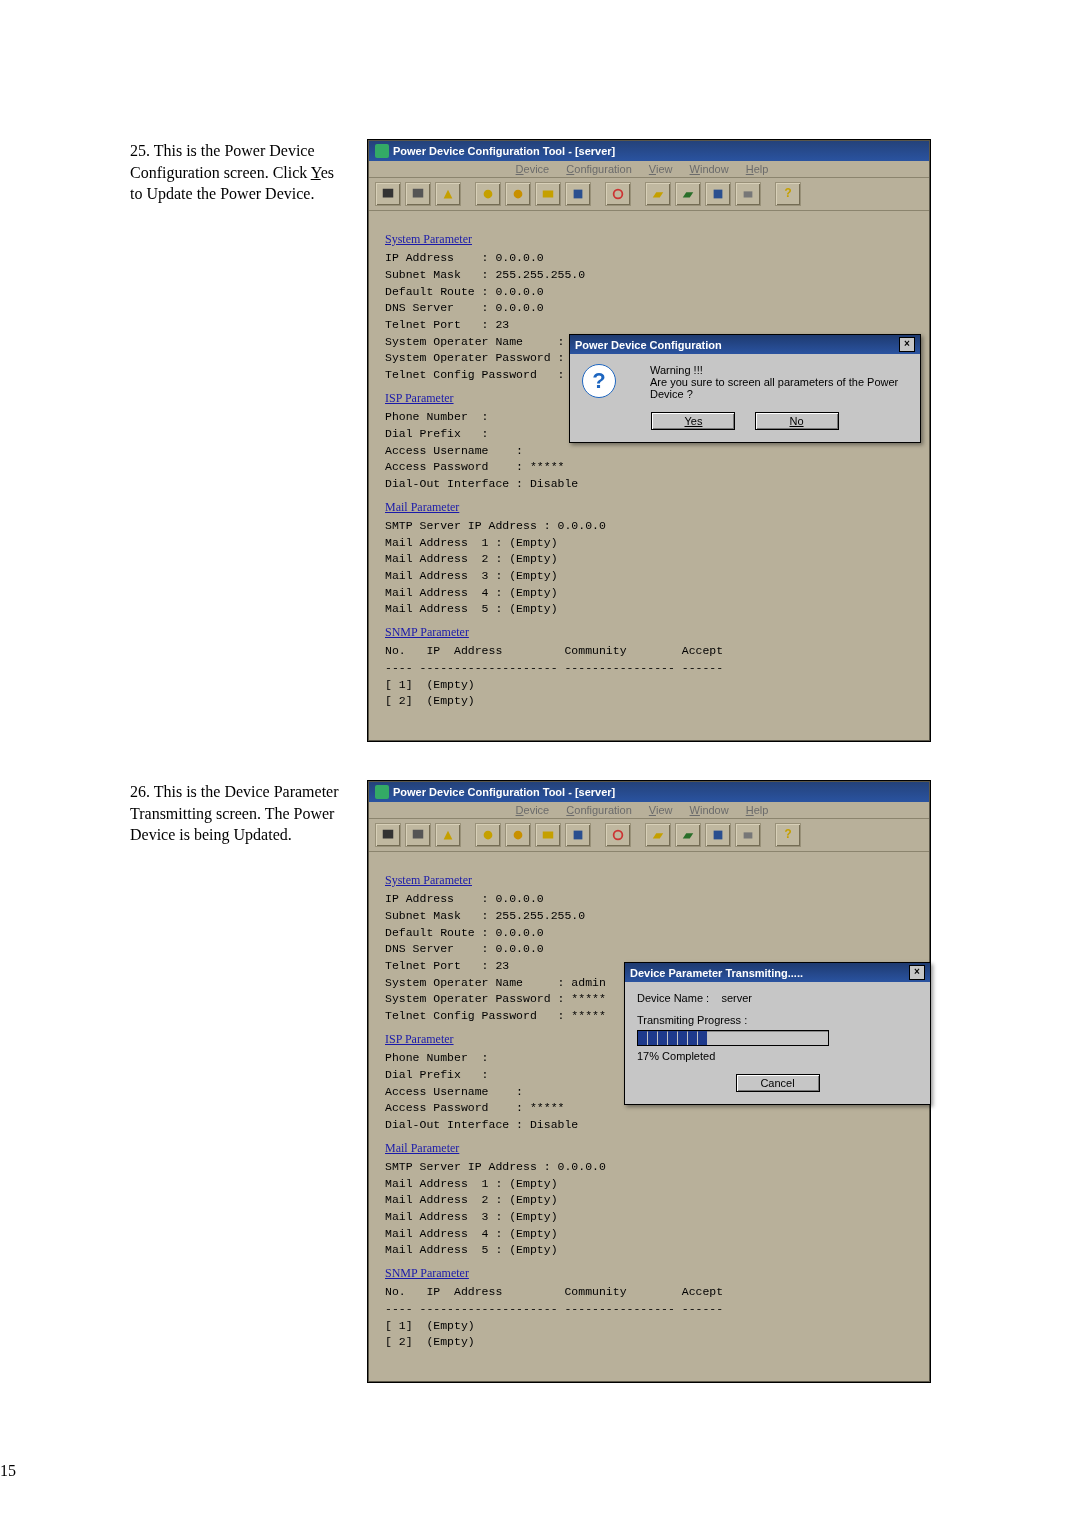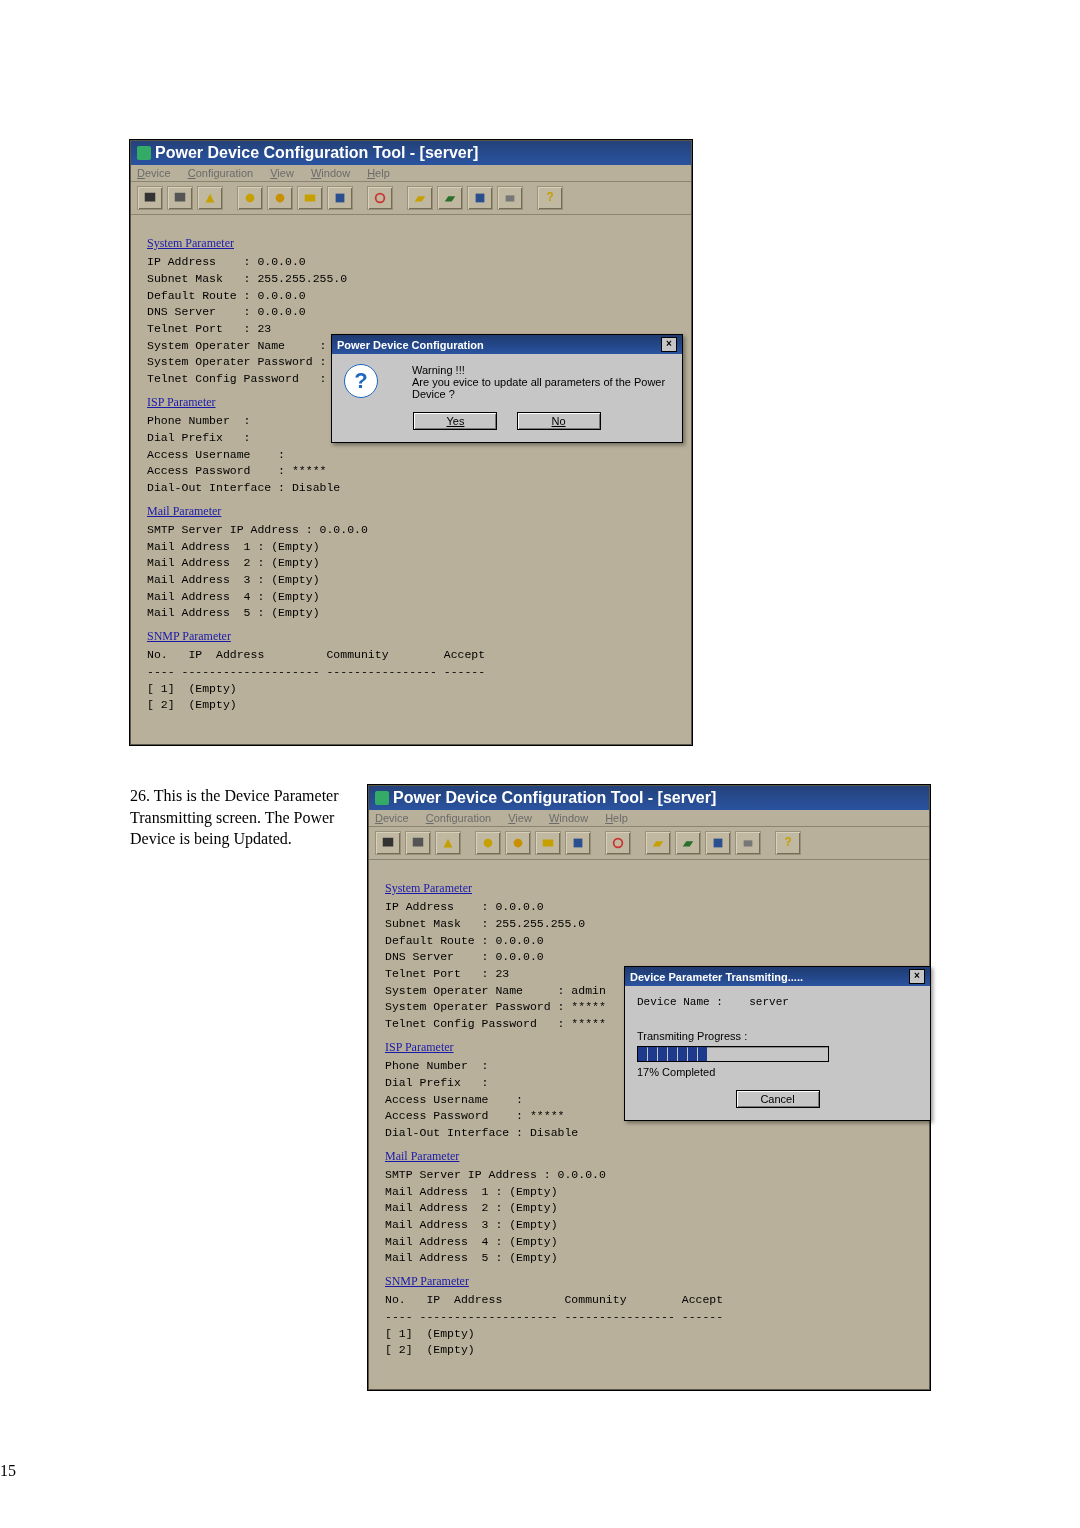--- a/index.html
+++ b/index.html
@@ -4,23 +4,23 @@
 <style>
   html, body { margin:0; padding:0; background:#fff; font-family:"Times New Roman", serif; color:#000; }
   body { width:1080px; height:1528px; position:relative; }
   .page { padding:140px 80px 0 130px; }
   .step { display:flex; align-items:flex-start; margin-bottom:40px; }
   .step-text { width:220px; font-size:16px; line-height:1.35; padding-right:18px; flex-shrink:0; }
   .step-num { display:inline; }
   .desc { display:inline; }
   .underline { text-decoration:underline; }
   .app-window { background:#b8b09a; border:1px solid #5a5648; width:560px; position:relative; font-family:"Courier New", monospace; font-size:12px; color:#000; box-shadow:0 0 0 1px #000; }
-  .title-bar { background:linear-gradient(#24427a,#2a53a0); color:#fff; font-family:Tahoma, Arial, sans-serif; font-size:16px; font-weight:bold; padding:3px 6px; display:flex; align-items:center; }
+  .title-bar { background:linear-gradient(#24427a,#2a53a0); color:#fff; font-family:Tahoma, Arial, sans-serif; font-size:11px; font-weight:bold; padding:3px 6px; display:flex; align-items:center; }
   .title-bar .ico { width:14px; height:14px; background:#3a6; margin-right:4px; border-radius:2px; display:inline-block; }
-  .menu-bar { background:#b8b09a; color:#6b6b6b; font-family:Tahoma, Arial, sans-serif; font-size:11px; padding:2px 6px; border-bottom:1px solid #8b846e; }
+  .menu-bar { background:#b8b09a; color:#6b6b6b; font-family:Tahoma, Arial, sans-serif; font-size:11px; padding:2px 6px; border-bottom:1px solid #8b846e;text-align:center; }
   .menu-bar span { margin-right:14px; }
   .menu-bar span u { text-decoration:underline; }
   .toolbar { background:#b8b09a; padding:4px 6px; border-bottom:1px solid #8b846e; display:flex; gap:4px; align-items:center; }
   .tbtn { width:24px; height:22px; background:#c0b8a0; border:1px solid #999179; display:flex; align-items:center; justify-content:center; font-size:12px; box-shadow:inset 1px 1px 0 #d8d0b8, inset -1px -1px 0 #746c54; }
   .tbtn svg { width:14px; height:14px; }
   .tsep { width:6px; }
   .content { padding:14px 16px 30px 16px; line-height:1.45; letter-spacing:0; background:#b8b09a; }
   .section-title { color:#1a1aaa; font-family:"Times New Roman", serif; font-size:12px; text-decoration:underline; margin:6px 0 2px 0; display:block; }
   .mono-line { white-space:pre; font-family:"Courier New", monospace; font-size:11.5px; color:#000; }
 
@@ -36,20 +36,24 @@
   .progress-bar { width:190px; height:14px; border:1px solid #000; display:flex; margin:4px 0; background:#c6c6c6; box-shadow:inset 1px 1px 0 #888; }
   .progress-bar .seg { height:100%; background:#1e3a8c; margin-right:1px; }
   .page-num { position:absolute; left:0; right:0; bottom:48px; font-size:16px; font-family:"Times New Roman", serif; }
 </style>
 </head>
 <body>
 
 <div class="page">
 
   <div class="step">
+    <div class="step-text">
+      <span class="step-num">25.</span>
+      <span class="desc">This is the Power Device Configuration screen.  Click </span><span class="underline">Y</span><span>es</span><span class="desc"> to Update the Power Device.</span>
+    </div>
 
     <div class="app-window">
       <div class="title-bar">
         <span class="ico"></span>
         <span>Power Device Configuration Tool - [server]</span>
       </div>
       <div class="menu-bar">
         <span><u>D</u>evice</span>
         <span><u>C</u>onfiguration</span>
         <span><u>V</u>iew</span>
@@ -160,21 +164,21 @@
 
       <div class="dialog" style="left:200px; top:193px; width:350px;">
         <div class="dlg-title">
           <span>Power Device Configuration</span>
           <span class="dlg-close">×</span>
         </div>
         <div class="dlg-body">
           <div class="qmark">?</div>
           <div style="margin-left:68px;">
             <div>Warning !!!</div>
-            <div>Are you evice to update all parameters of the Power Device ?</div>
+            <div>Are you sure to screen all parameters of the Power Device ?</div>
           </div>
           <div class="dlg-buttons">
             <span class="btn">Yes</span>
             <span class="btn">No</span>
           </div>
         </div>
       </div>
     </div>
   </div>
 
@@ -297,21 +301,21 @@
         <div class="mono-line">[ 1]  (Empty)</div>
         <div class="mono-line">[ 2]  (Empty)</div>
       </div>
 
       <div class="dialog" style="left:255px; top:180px; width:305px;">
         <div class="dlg-title">
           <span>Device Parameter Transmiting.....</span>
           <span class="dlg-close">×</span>
         </div>
         <div class="dlg-body">
-          <div style="margin-bottom:22px;font-family:Liberation Mono, monospace;">
+          <div style="margin-bottom:10px;">
             <span>Device Name :</span>
             &nbsp;&nbsp;
             <span>server</span>
           </div>
           <div>Transmiting Progress :</div>
           <div class="progress-bar">
             <div class="seg" style="width:9px"></div>
               <div class="seg" style="width:9px"></div>
               <div class="seg" style="width:9px"></div>
               <div class="seg" style="width:9px"></div>

